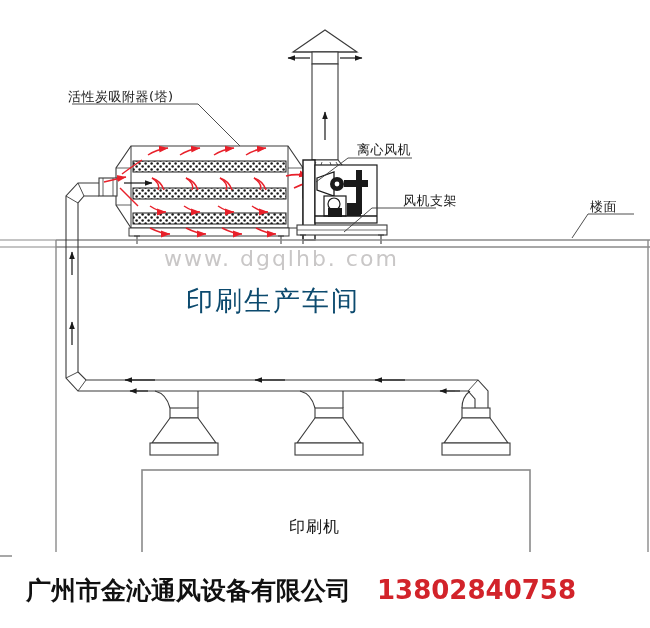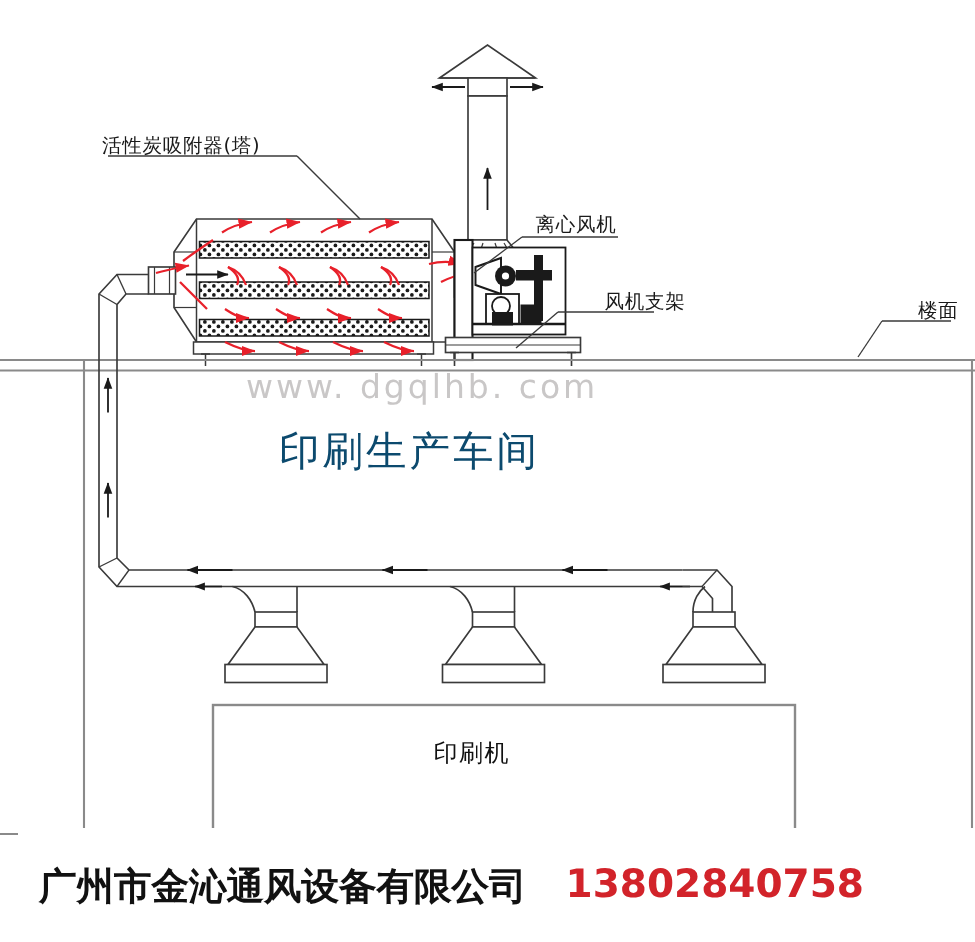--- a/index.html
+++ b/index.html
@@ -275,26 +275,26 @@
       <path d="M588,214 L572,238"></path>
     </g>
   </svg>
 
   <div class="lbl callout-label" style="left:68px; top:88px;">活性炭吸附器(塔)</div>
 
   <div class="lbl callout-label" style="left:338px; top:141px;margin-left:19px;">离心风机</div>
 
   <div class="lbl callout-label" style="left:376px; top:192px;margin-left:27px;">风机支架</div>
 
-  <div class="lbl callout-label" style="left:612px; top:198px;">楼面</div>
+  <div class="lbl callout-label" style="left:590px; top:198px;">楼面</div>
 
   <div class="lbl watermark" style="left:164px; top:246px;">www. dgqlhb. com</div>
 
   <div class="lbl room-label" style="left:186px; top:283px;">印刷生产车间</div>
 
-  <div class="lbl machine-label" style="left:289px; top:492px;">印刷机</div>
+  <div class="lbl machine-label" style="left:289px; top:517px;">印刷机</div>
 
   <div id="footer-bar">
     <span class="company">广州市金沁通风设备有限公司</span>
     <span class="phone">13802840758</span>
   </div>
 
 </div>
 
 </body></html>

